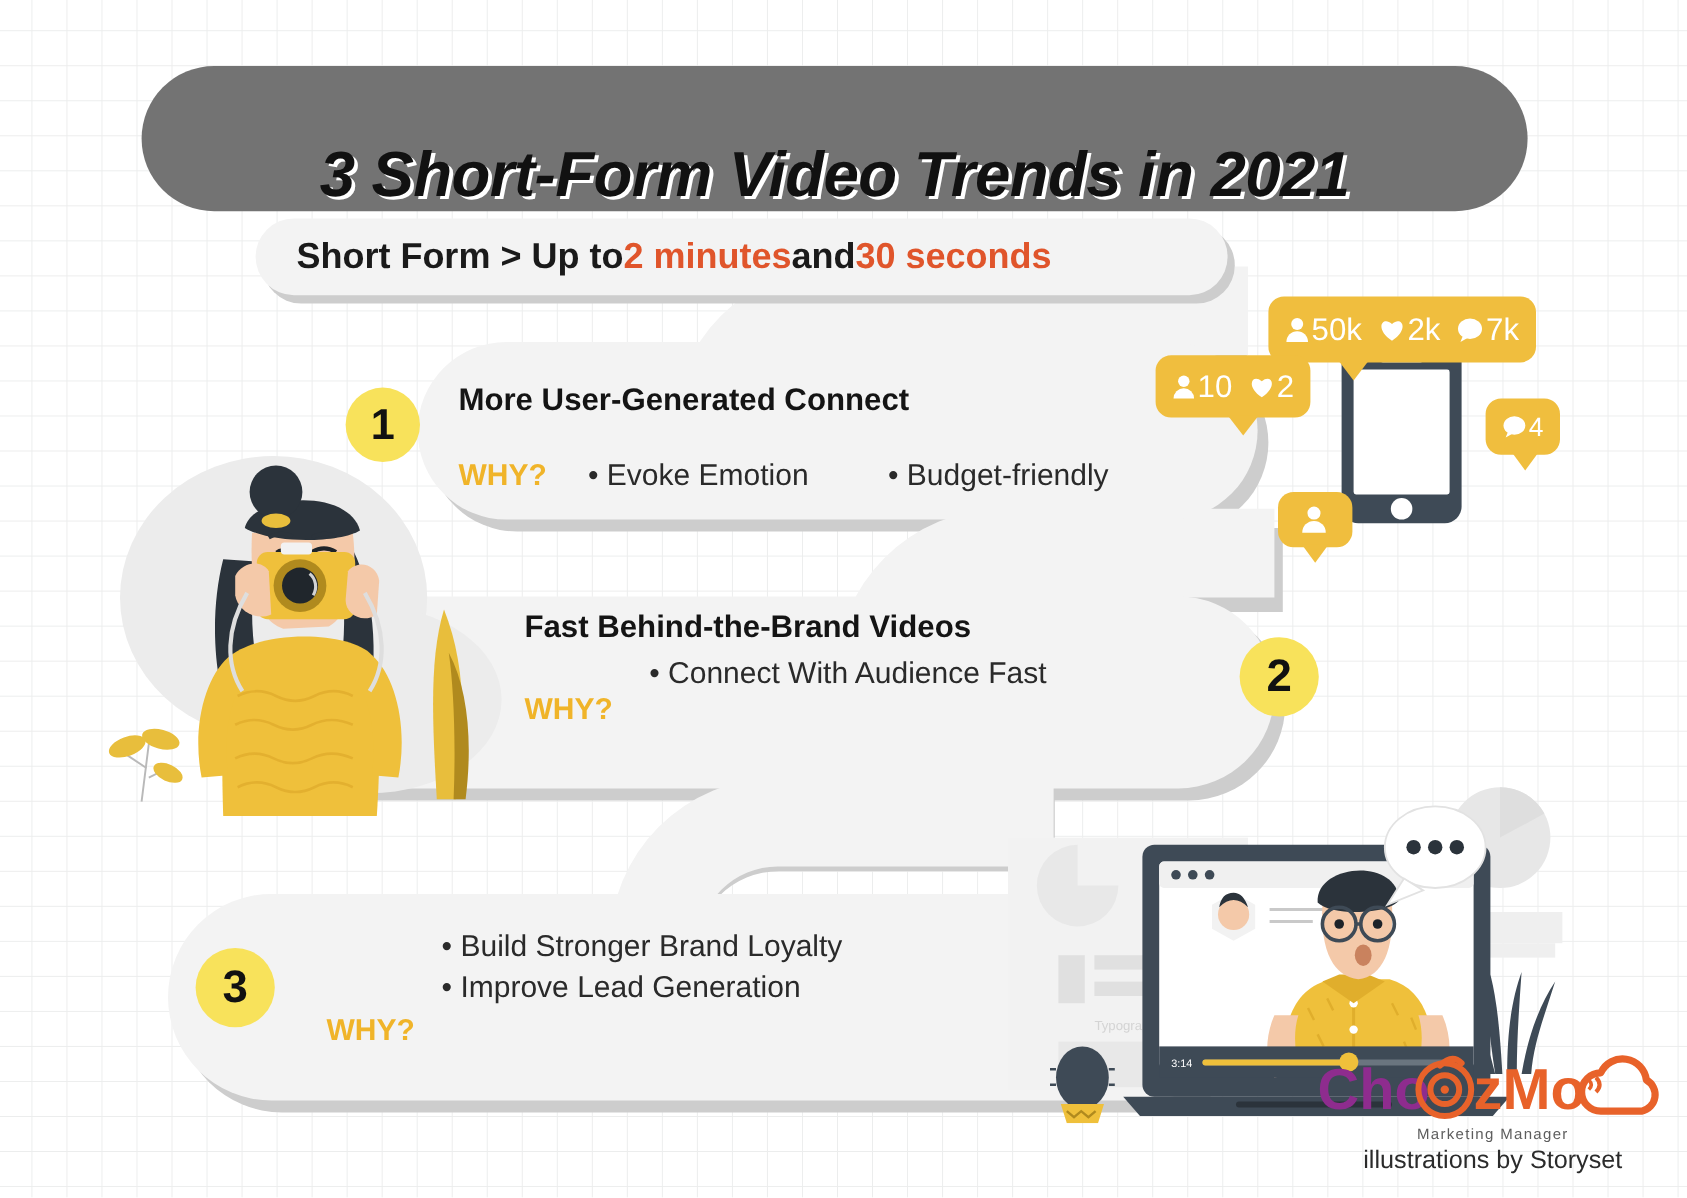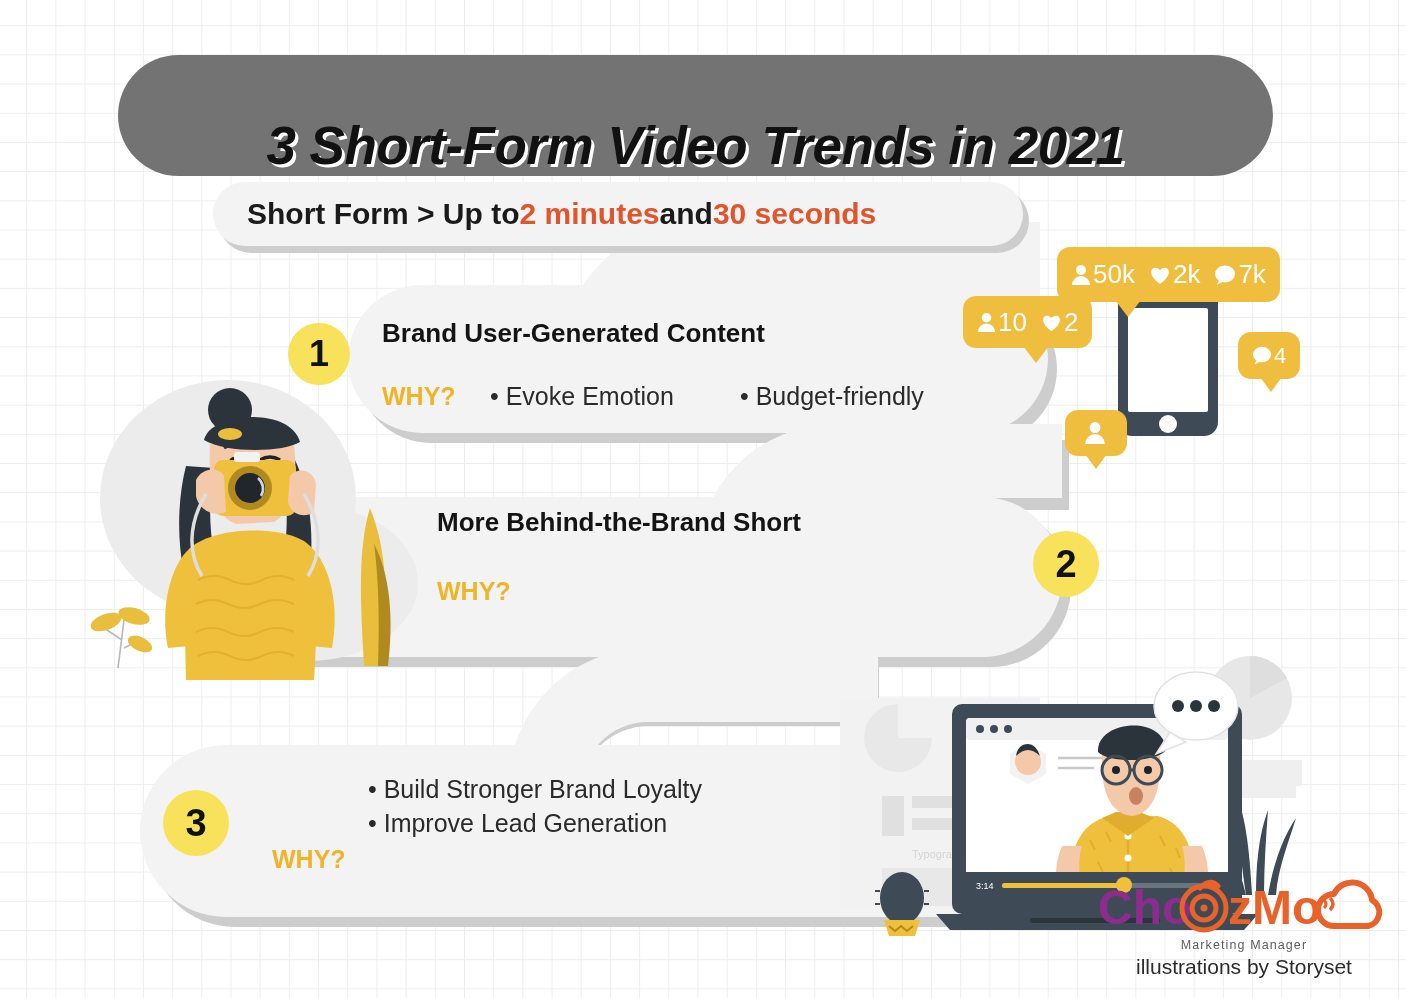--- a/index.html
+++ b/index.html
@@ -405,32 +405,33 @@
     <span> and </span>
     <span class="accent-red">30 seconds</span>
   </div>
 </div>
 
 <div class="num-circle" id="num-1">1</div>
 <div class="num-circle" id="num-2">2</div>
 <div class="num-circle" id="num-3">3</div>
 
 <div class="block" id="block-1">
-  <div class="block-head">Brand User-Generated Content</div>
+  <div class="block-head">More User-Generated Connect</div>
   <div class="row">
     <span class="why">WHY?</span>
     <span class="reason r1">• Evoke Emotion</span>
     <span class="reason">• Budget-friendly</span>
   </div>
 </div>
 
 <div class="block" id="block-2">
-  <div class="block-head">More Behind-the-Brand Short</div>
+  <div class="block-head">Fast Behind-the-Brand Videos</div>
   <span class="why">WHY?</span>
   <div class="list">
+    <div class="reason">• Connect With Audience Fast</div>
   </div>
 </div>
 
 <div class="block" id="block-3">
   <span class="why">WHY?</span>
   <div class="list">
     <div class="reason">• Build Stronger Brand Loyalty</div>
     <div class="reason">• Improve Lead Generation</div>
   </div>
 </div>

